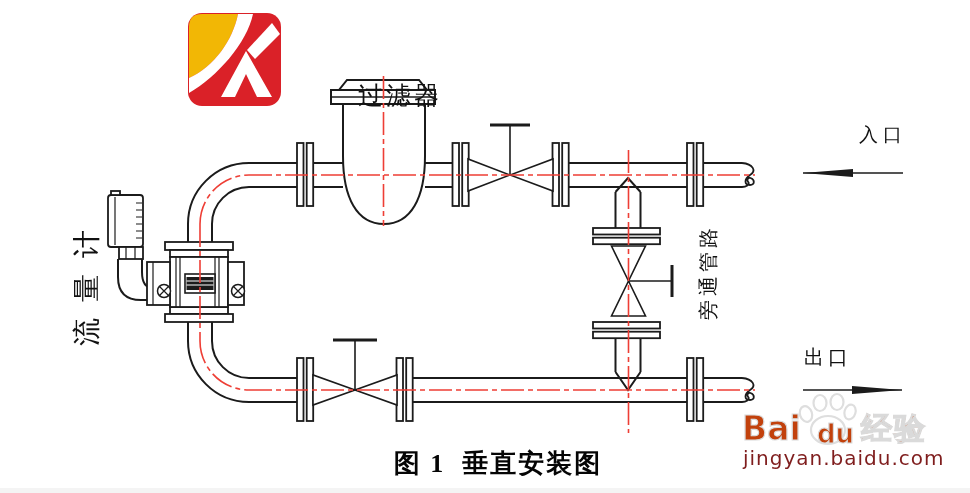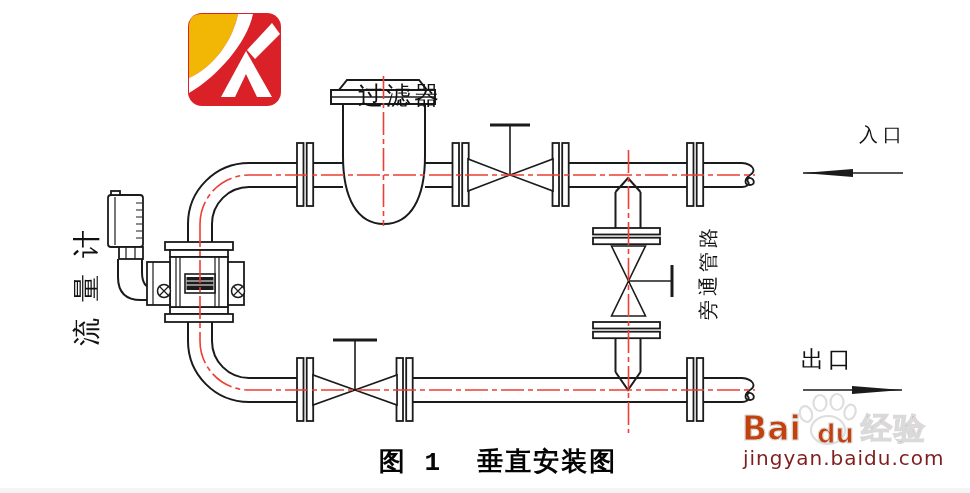--- a/index.html
+++ b/index.html
@@ -9,26 +9,26 @@
   }
   #stage svg{display:block;}
   .abs{position:absolute;}
   .cn-label{
     position:absolute;color:#111;font-family:"DejaVu Serif","Liberation Serif",serif;
     text-align:center;line-height:1.15;white-space:nowrap;
   }
   .rot{transform:rotate(-90deg);}
   #filter-label{left:354px;top:41px;width:92px;font-size:25px;letter-spacing:3px;margin-top:41px;}
   #inlet-label{left:851px;top:124px;width:64px;font-size:19px;letter-spacing:5px;}
-  #outlet-label{left:797px;top:346px;width:62px;font-size:23px;letter-spacing:4px;}
+  #outlet-label{left:797px;top:346px;width:62px;font-size:20px;letter-spacing:4px;}
   #flowmeter-label{left:17px;top:264px;width:140px;height:32px;line-height:32px;font-size:28px;letter-spacing:16px;}
   #bypass-label{left:659px;top:259px;width:98px;height:26px;line-height:26px;font-size:20px;letter-spacing:4px;}
   #caption{
     left:330px;top:449px;width:336px;font-size:26px;font-weight:bold;color:#050505;
-    font-family:Liberation Mono, monospace;white-space:pre;text-align:center;letter-spacing:2px;
+    font-family:Liberation Serif, serif;white-space:pre;text-align:center;letter-spacing:2px;
   }
   #brand-text{
     left:182px;top:114px;width:106px;text-align:center;font-size:26px;font-weight:bold;
     color:#3e3e3e;letter-spacing:11px;font-family:"DejaVu Serif","Liberation Serif",serif;
   }
   .wm{position:absolute;font-weight:bold;color:#c2410c;-webkit-text-stroke:1.2px #dadada;
       font-family:"DejaVu Sans","Liberation Sans",sans-serif;white-space:nowrap;}
   #wm-bai{left:742px;top:409px;font-size:33px;}
   #wm-du{left:817px;top:419px;font-size:26px;}
   #wm-jingyan{left:861px;top:408px;font-size:31px;letter-spacing:2px;}

